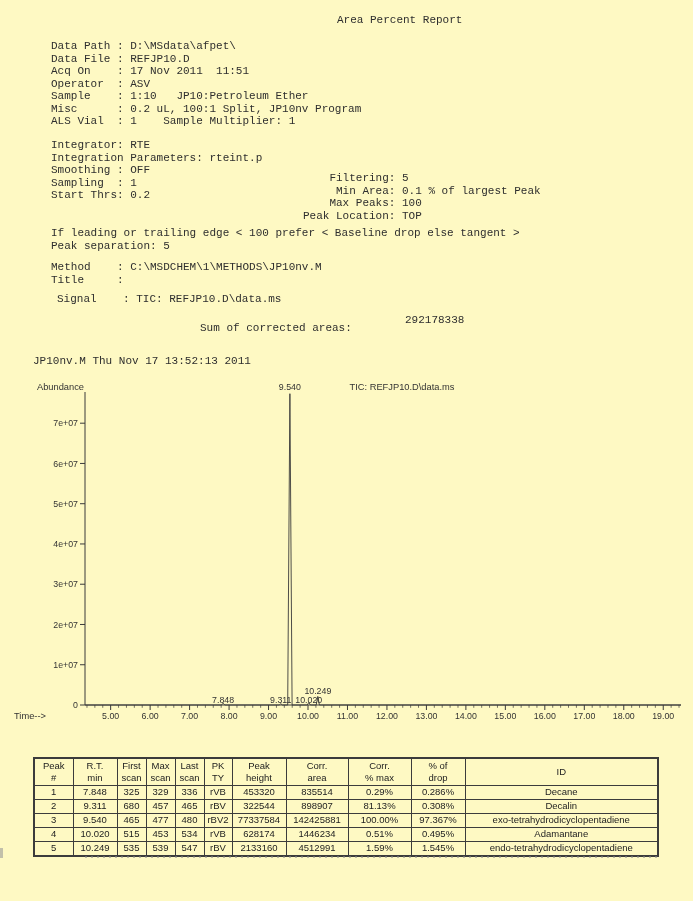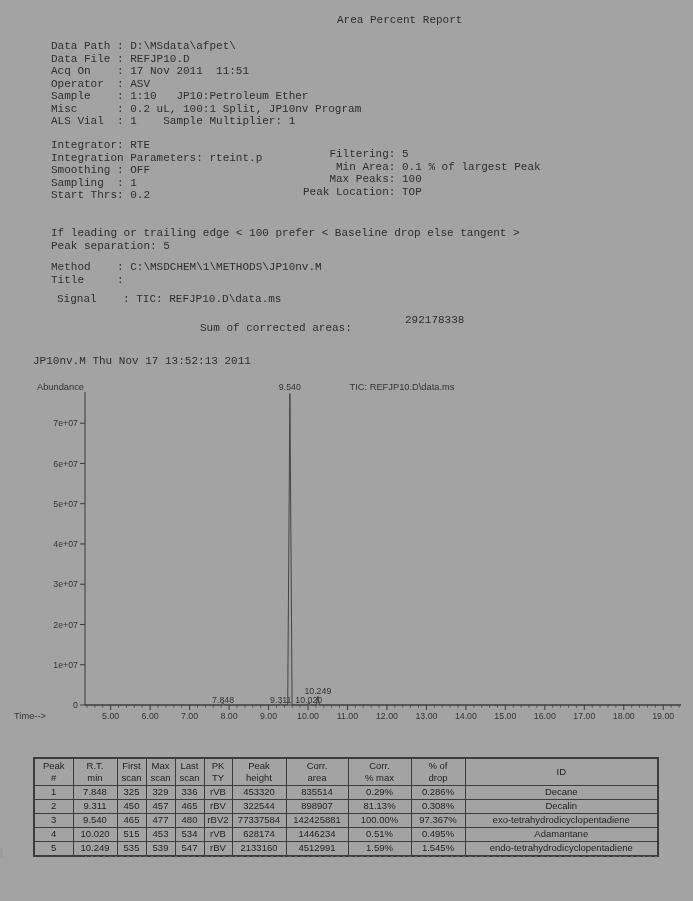--- a/index.html
+++ b/index.html
@@ -1,27 +1,27 @@
 <!DOCTYPE html>
 <html><head>
 <meta charset="utf-8">
 <style>
   html,body{margin:0;padding:0;background:#e9e9e9;}
   .page{
     position:relative;width:693px;height:901px;margin:0 auto;
-    background:#a3a3a3;overflow:hidden;
+    background:#fef9c3;overflow:hidden;
     font-family:"Liberation Mono","DejaVu Sans Mono",monospace;
     color:#2e2e2e;
   }
   .mono{position:absolute;font-size:11px;line-height:12.55px;white-space:pre;}
   .mono div{white-space:pre;}
   #report-title{left:337px;top:14px;}
   #file-info{left:51px;top:40px;}
   #int-left{left:51px;top:139px;}
-  #int-right{left:303px;top:148px;font-family:Liberation Mono, monospace;}
+  #int-right{left:303px;top:172px;font-family:Liberation Mono, monospace;}
   #note-block{left:51px;top:227px;}
   #method-block{left:51px;top:261px;}
   #signal-line{left:57px;top:293px;}
   #sum-label{left:200px;top:322px;}
   #sum-value{left:405px;top:314px;}
   #footer-line{left:33px;top:355px;}
   svg.chart{position:absolute;left:0;top:375px;}
   .ct{font-family:"Liberation Sans","DejaVu Sans",sans-serif;font-size:9.3px;fill:#333;}
   .ctk{font-family:"Liberation Sans","DejaVu Sans",sans-serif;font-size:8.8px;fill:#333;}
   table.peaks{
@@ -258,21 +258,21 @@
           <td>rVB</td>
           <td>453320</td>
           <td>835514</td>
           <td>0.29%</td>
           <td>0.286%</td>
           <td>Decane</td>
         </tr>
         <tr>
           <td>2</td>
           <td>9.311</td>
-          <td>450</td>
+          <td>680</td>
           <td>457</td>
           <td>465</td>
           <td>rBV</td>
           <td>322544</td>
           <td>898907</td>
           <td>81.13%</td>
           <td>0.308%</td>
           <td>Decalin</td>
         </tr>
         <tr>

